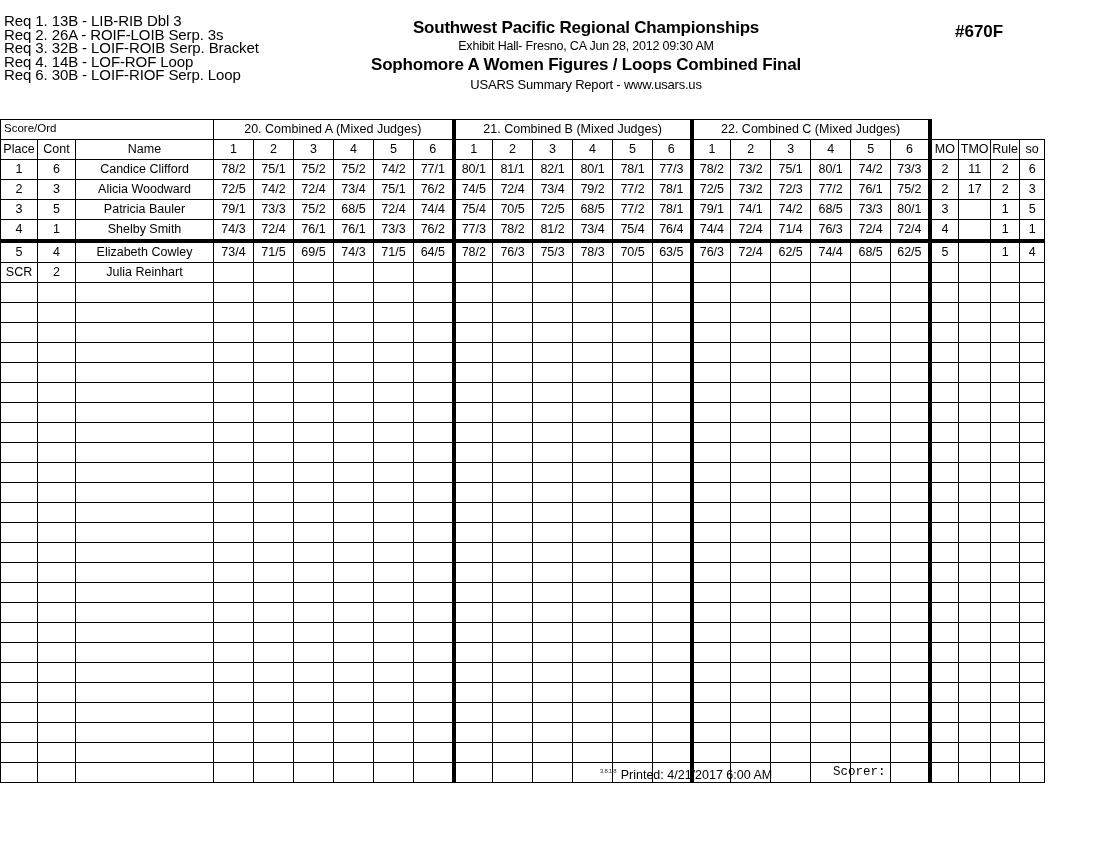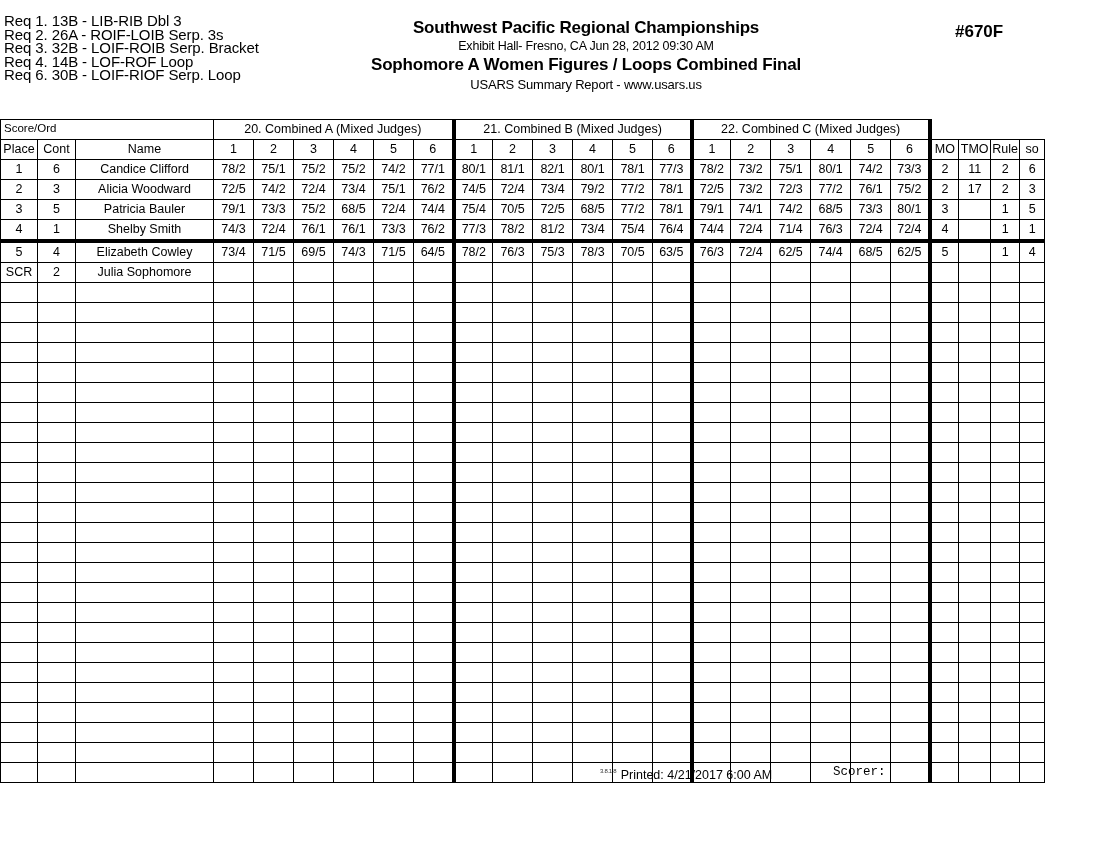--- a/index.html
+++ b/index.html
@@ -272,21 +272,21 @@
         <td>68/5</td>
         <td>62/5</td>
         <td class="thickL">5</td>
         <td></td>
         <td>1</td>
         <td>4</td>
       </tr>
       <tr>
         <td class="placeCell">SCR</td>
         <td>2</td>
-        <td class="nameCell">Julia Sophomore</td>
+        <td class="nameCell">Julia Reinhart</td>
         <td></td>
         <td></td>
         <td></td>
         <td></td>
         <td></td>
         <td></td>
         <td class="thickL"></td>
         <td></td>
         <td></td>
         <td></td>

